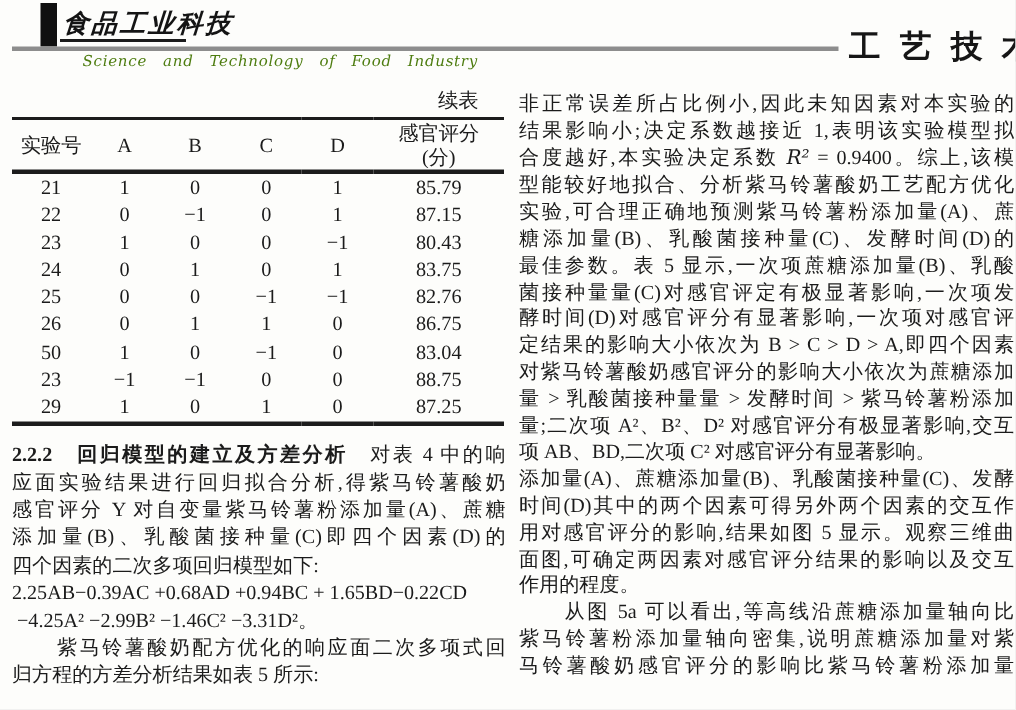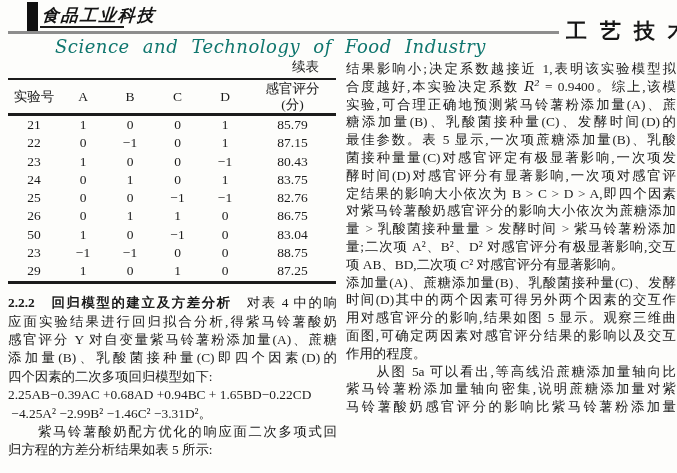--- a/index.html
+++ b/index.html
@@ -10,22 +10,22 @@
   }
   
   .logo-bar { position:absolute; left:27px; top:2px; width:11px; height:29px; background:#101010; }
   .journal-cn {
     position:absolute; left:42px; top:4px; font-size:17px; font-weight:bold; font-style:italic;
     letter-spacing:2px; color:#141414; font-family:"DejaVu Serif", serif; transform:skewX(-4deg);
   }
   .journal-cn-underline { position:absolute; left:40px; top:26px; width:84px; height:2px; background:#1b1b1b; }
   .header-rule { position:absolute; left:8px; top:31px; width:551px; height:3px; background:#8d8d8d; }
   .journal-en {
-    position:absolute; left:55px; top:36px; font-size:18px; font-style:italic;
-    color:#0f766e; letter-spacing:0.5px; word-spacing:7px; font-family:"DejaVu Serif", serif;
+    position:absolute; left:55px; top:36px; font-size:10px; font-style:italic;
+    color:#4d7c0f; letter-spacing:0.5px; word-spacing:7px; font-family:"DejaVu Serif", serif;
   }
   .section-cn {
     position:absolute; left:566px; top:17px; font-size:21px; font-weight:bold;
     letter-spacing:13px; color:#161616; font-family:"DejaVu Sans", sans-serif; white-space:nowrap;
   }
   
   .col-left  { position:absolute; left:8px;  top:58px; width:329px; }
   .col-right { position:absolute; left:346px; top:60px; width:330px; }
   .cont-label { text-align:right; padding-right:18px; font-size:13.5px; height:18px; line-height:18px; }
   
@@ -171,22 +171,24 @@
         <div class="tline nj"><span>四个因素的二次多项回归模型如下:</span></div>
         <div class="tline nj"><span>2.25AB−0.39AC +0.68AD +0.94BC + 1.65BD−0.22CD</span></div>
         <div class="tline nj"><span> −4.25A² −2.99B² −1.46C² −3.31D²。</span></div>
         <div class="tline"><span>　　紫马铃薯酸奶配方优化的响应面二次多项式回</span></div>
         <div class="tline nj"><span>归方程的方差分析结果如表 5 所示:</span></div>
       </div>
   </div>
 
   <div class="col-right">
     <div class="text right-text">
+        <div class="tline"><span>非正常误差所占比例小,因此未知因素对本实验的</span></div>
         <div class="tline"><span>结果影响小;决定系数越接近 1,表明该实验模型拟</span></div>
         <div class="tline"><span>合度越好,本实验决定系数 </span><span class="it">R²</span><span> = 0.9400。综上,该模</span></div>
+        <div class="tline"><span>型能较好地拟合、分析紫马铃薯酸奶工艺配方优化</span></div>
         <div class="tline"><span>实验,可合理正确地预测紫马铃薯粉添加量(A)、蔗</span></div>
         <div class="tline"><span>糖添加量(B)、乳酸菌接种量(C)、发酵时间(D)的</span></div>
         <div class="tline"><span>最佳参数。表 5 显示,一次项蔗糖添加量(B)、乳酸</span></div>
         <div class="tline"><span>菌接种量量(C)对感官评定有极显著影响,一次项发</span></div>
         <div class="tline"><span>酵时间(D)对感官评分有显著影响,一次项对感官评</span></div>
         <div class="tline"><span>定结果的影响大小依次为 B &gt; C &gt; D &gt; A,即四个因素</span></div>
         <div class="tline"><span>对紫马铃薯酸奶感官评分的影响大小依次为蔗糖添加</span></div>
         <div class="tline"><span>量 &gt; 乳酸菌接种量量 &gt; 发酵时间 &gt; 紫马铃薯粉添加</span></div>
         <div class="tline"><span>量;二次项 A²、B²、D² 对感官评分有极显著影响,交互</span></div>
         <div class="tline nj"><span>项 AB、BD,二次项 C² 对感官评分有显著影响。</span></div>

